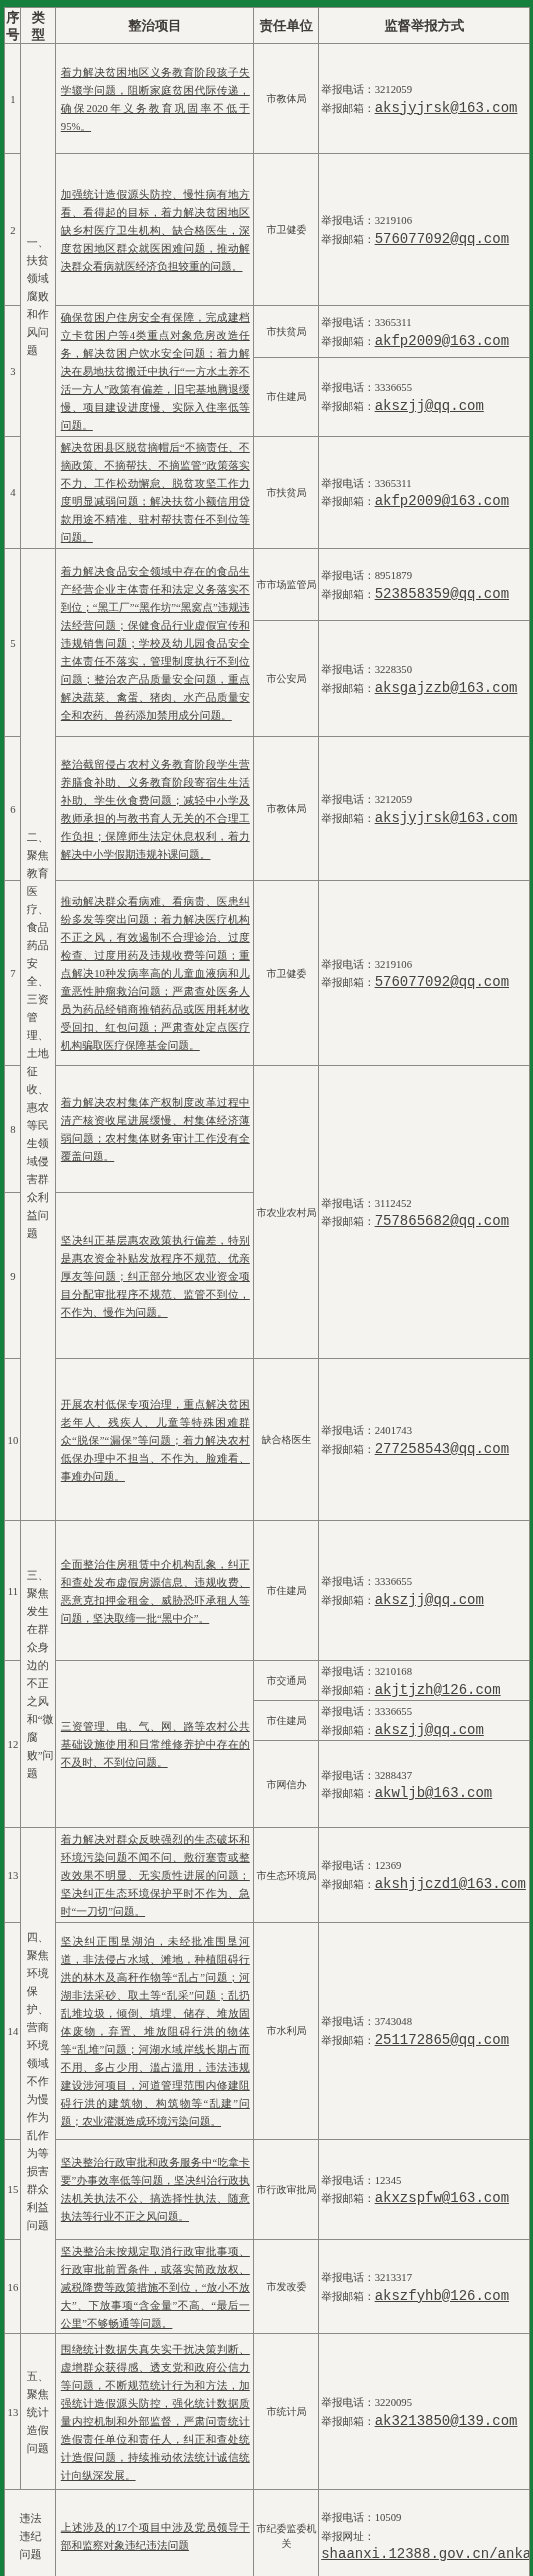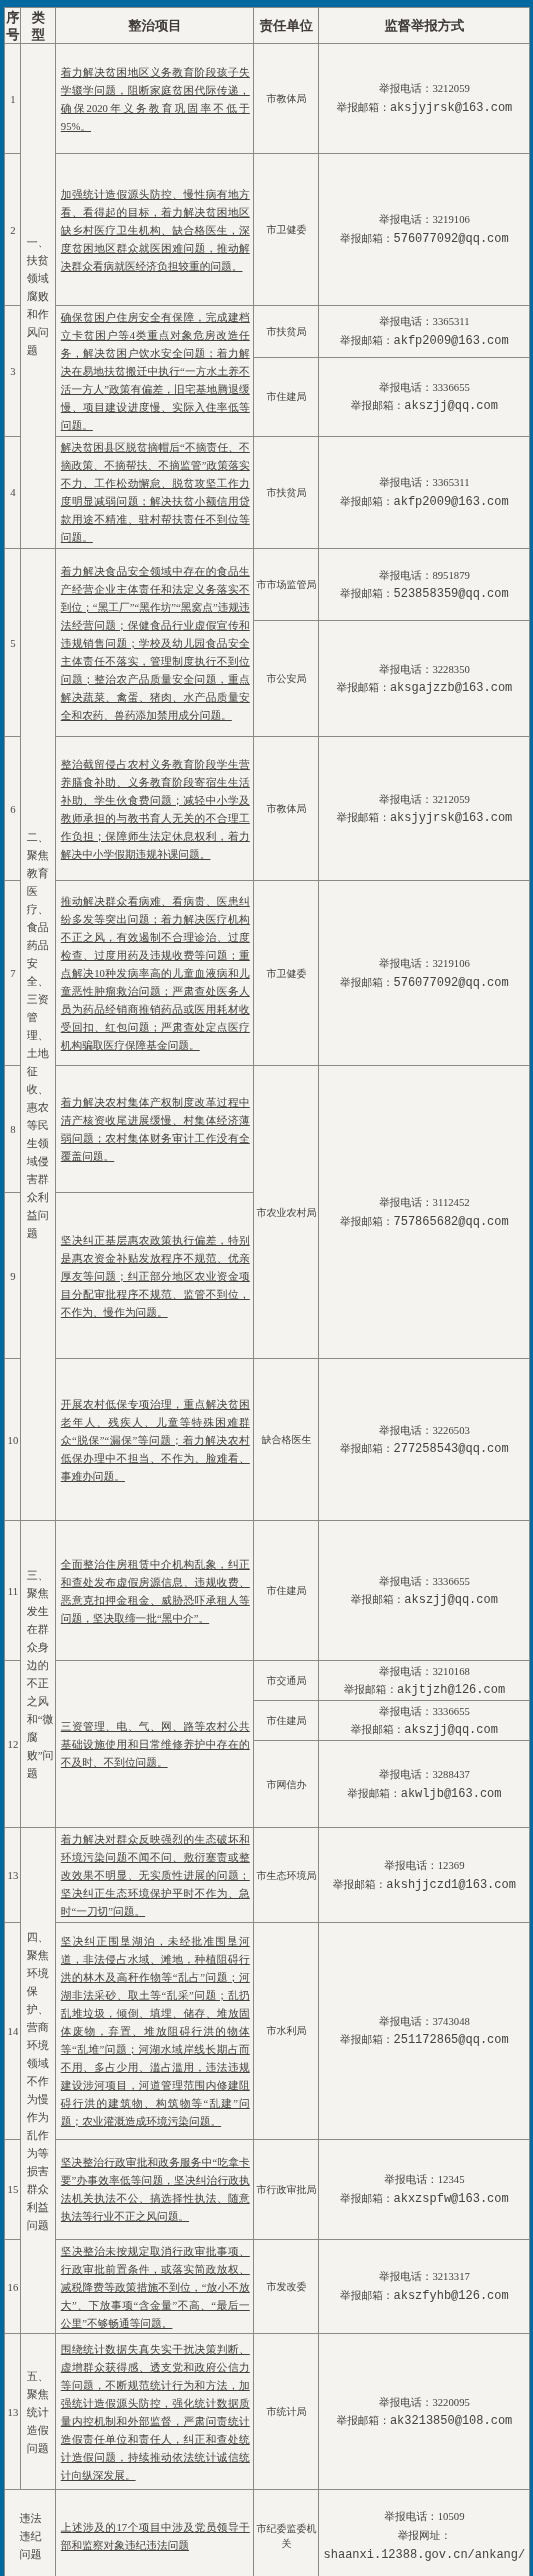--- a/index.html
+++ b/index.html
@@ -1,39 +1,39 @@
 <!DOCTYPE html>
 <html style="font-size:14.2px"><head>
 <meta charset="utf-8">
 <style>
   html,body { margin:0; padding:0; }
   body {
     width:533px; background:#e9e8e5;
     font-family:"Liberation Serif","DejaVu Serif",serif;
     color:#44413e;
   }
-  .page { position:relative; width:533px; height:2576px; background:#0369a1; overflow:hidden; }
+  .page { position:relative; width:533px; height:2576px; background:#15803d; overflow:hidden; }
   table.doc {
     position:absolute; left:4.4px; top:7.1px; width:525px;
     border-collapse:collapse; table-layout:fixed; background:#f4f3f0;
   }
   td,th { border:0.9px solid #8b8a85; vertical-align:middle; overflow:hidden; }
   th {
     font-size:13.3px; font-weight:bold; text-align:center;
     padding:0; line-height:17px; color:#3e3b39;
   }
   th.th-narrow { padding:0 0.9px; }
   .c-no   { font-size:10.7px; text-align:center; padding:0; color:#4a4744; }
   .c-type { font-size:11px; text-align:left; padding:0 5.3px; line-height:18px; color:#45423f; }
   .c-type2{ font-size:11px; text-align:center; padding:0 11.6px; line-height:18px; color:#45423f; }
   .c-proj { font-size:10.7px; line-height:18px; text-align:justify; padding:1.8px 3.6px 1.8px 4.4px; color:#45423f;text-decoration:underline; }
   .c-unit { font-size:10px; text-align:center; padding:0 0.9px; line-height:15px; color:#45423f; }
-  .c-rep  { font-size:10.7px; text-align:center; padding:0 1.8px; color:#45423f; }
+  .c-rep  { font-size:10.7px; padding:0 1.8px; color:#45423f; }
   .rep-line { line-height:18.7px; white-space:nowrap; }
-  .rep-mail { font-family:"Liberation Mono","DejaVu Sans Mono",monospace; font-size:12px; letter-spacing:0; }
+  .rep-mail { font-family:"Liberation Mono","DejaVu Sans Mono",monospace; font-size:14px; letter-spacing:0;text-decoration:underline; }
 </style>
 </head>
 <body>
 
 <div class="page">
 <table class="doc">
   <colgroup>
     <col style="width:16px">
         <col style="width:35px">
         <col style="width:198px">
@@ -148,21 +148,21 @@
   <tr style="height:166px">
     <td class="c-no">9</td>
     <td class="c-proj">坚决纠正基层惠农政策执行偏差，特别是惠农资金补贴发放程序不规范、优亲厚友等问题；纠正部分地区农业资金项目分配审批程序不规范、监管不到位，不作为、慢作为问题。</td>
   </tr>
 
   <tr style="height:162px">
     <td class="c-no">10</td>
     <td class="c-proj">开展农村低保专项治理，重点解决贫困老年人、残疾人、儿童等特殊困难群众“脱保”“漏保”等问题；着力解决农村低保办理中不担当、不作为、脸难看、事难办问题。</td>
     <td class="c-unit">缺合格医生</td>
     <td class="c-rep">
-      <div class="rep-line"><span>举报电话：</span><span>3226503</span></div>
+      <div class="rep-line"><span>举报电话：</span><span>2401743</span></div>
       <div class="rep-line"><span>举报邮箱：</span><span class="rep-mail">277258543@qq.com</span></div>
     </td>
   </tr>
 
   <tr style="height:140px">
     <td class="c-no">11</td>
     <td class="c-type" rowspan="4">三、聚焦发生在群众身边的不正之风和“微腐败”问题</td>
     <td class="c-proj">全面整治住房租赁中介机构乱象，纠正和查处发布虚假房源信息、违规收费、恶意克扣押金租金、威胁恐吓承租人等问题，坚决取缔一批“黑中介”。</td>
     <td class="c-unit">市住建局</td>
     <td class="c-rep">
@@ -236,21 +236,21 @@
     </td>
   </tr>
 
   <tr style="height:156px">
     <td class="c-no">13</td>
     <td class="c-type">五、聚焦统计造假问题</td>
     <td class="c-proj">围绕统计数据失真失实干扰决策判断、虚增群众获得感、透支党和政府公信力等问题，不断规范统计行为和方法，加强统计造假源头防控，强化统计数据质量内控机制和外部监督，严肃问责统计造假责任单位和责任人，纠正和查处统计造假问题，持续推动依法统计诚信统计向纵深发展。</td>
     <td class="c-unit">市统计局</td>
     <td class="c-rep">
       <div class="rep-line"><span>举报电话：</span><span>3220095</span></div>
-      <div class="rep-line"><span>举报邮箱：</span><span class="rep-mail">ak3213850@108.com</span></div>
+      <div class="rep-line"><span>举报邮箱：</span><span class="rep-mail">ak3213850@139.com</span></div>
     </td>
   </tr>
 
   <tr style="height:92px">
     <td class="c-type2" colspan="2">违法违纪问题</td>
     <td class="c-proj">上述涉及的17个项目中涉及党员领导干部和监察对象违纪违法问题</td>
     <td class="c-unit">市纪委监委机关</td>
     <td class="c-rep">
       <div class="rep-line"><span>举报电话：</span><span>10509</span></div>
       <div class="rep-line"><span>举报网址：</span></div>

